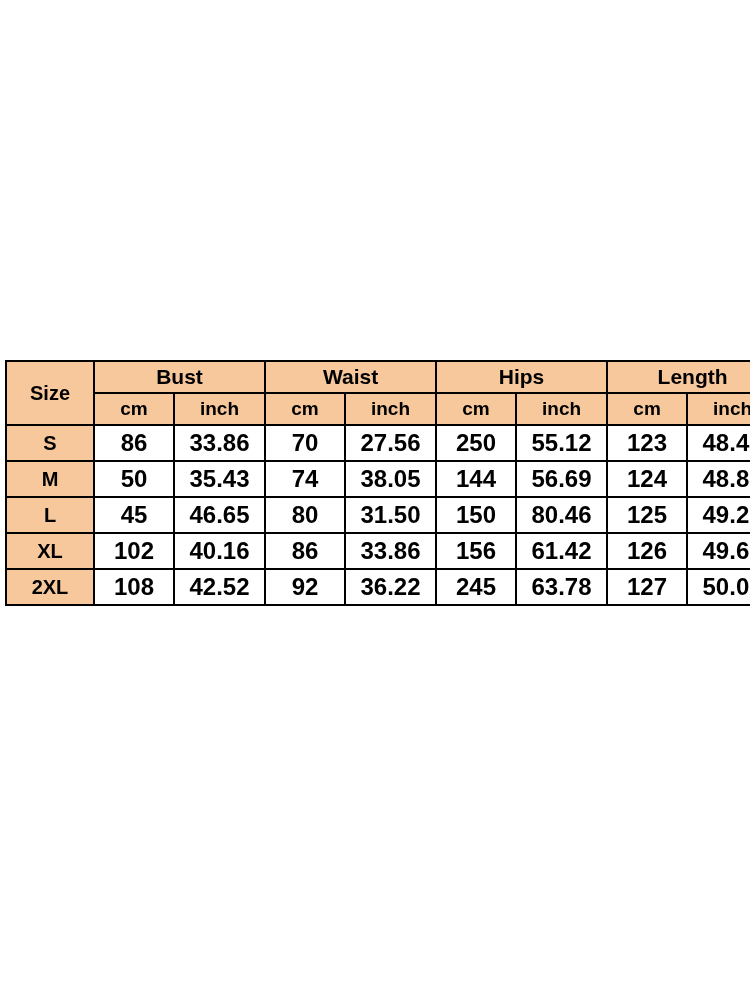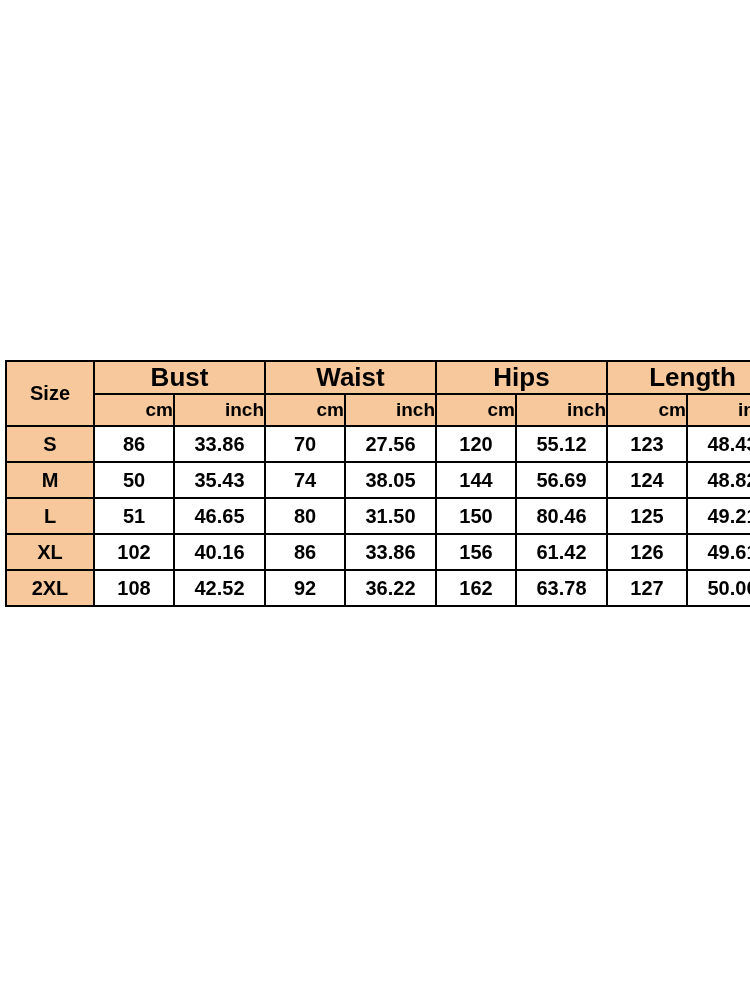--- a/index.html
+++ b/index.html
@@ -35,34 +35,33 @@
     font-weight: bold;
     color: #000000;
     padding: 0;
   }
   .hdr {
     background: #f7c89b;
     font-size: 20px;
     height: 30px;
   }
   .hdr.group {
-    font-size: 26px;
+    font-size: 21px;
     margin-top: 34px;
   }
   .hdr.unit {
     font-size: 19px;
-    text-align: right;
   }
   .size-cell {
     background: #f7c89b;
     font-size: 20px;
   }
   tbody td {
     background: #ffffff;
-    font-size: 20px;
+    font-size: 24px;
     height: 34px;
   }
   
   col.c-size   { width: 88px; }
   col.c-cm     { width: 80px; }
   col.c-inch   { width: 91px; }
 </style>
 </head>
 <body>
 
@@ -98,39 +97,39 @@
         <th class="hdr unit">inch</th>
       </tr>
     </thead>
     <tbody>
       <tr>
         <td class="size-cell">S</td>
         <td>86</td>
         <td>33.86</td>
         <td>70</td>
         <td>27.56</td>
-        <td>120</td>
+        <td>250</td>
         <td>55.12</td>
         <td>123</td>
         <td>48.43</td>
       </tr>
       <tr>
         <td class="size-cell">M</td>
         <td>50</td>
         <td>35.43</td>
         <td>74</td>
         <td>38.05</td>
         <td>144</td>
         <td>56.69</td>
         <td>124</td>
         <td>48.82</td>
       </tr>
       <tr>
         <td class="size-cell">L</td>
-        <td>51</td>
+        <td>45</td>
         <td>46.65</td>
         <td>80</td>
         <td>31.50</td>
         <td>150</td>
         <td>80.46</td>
         <td>125</td>
         <td>49.21</td>
       </tr>
       <tr>
         <td class="size-cell">XL</td>
@@ -142,20 +141,20 @@
         <td>61.42</td>
         <td>126</td>
         <td>49.61</td>
       </tr>
       <tr>
         <td class="size-cell">2XL</td>
         <td>108</td>
         <td>42.52</td>
         <td>92</td>
         <td>36.22</td>
-        <td>162</td>
+        <td>245</td>
         <td>63.78</td>
         <td>127</td>
         <td>50.00</td>
       </tr>
     </tbody>
   </table>
 </div>
 
 </body></html>

